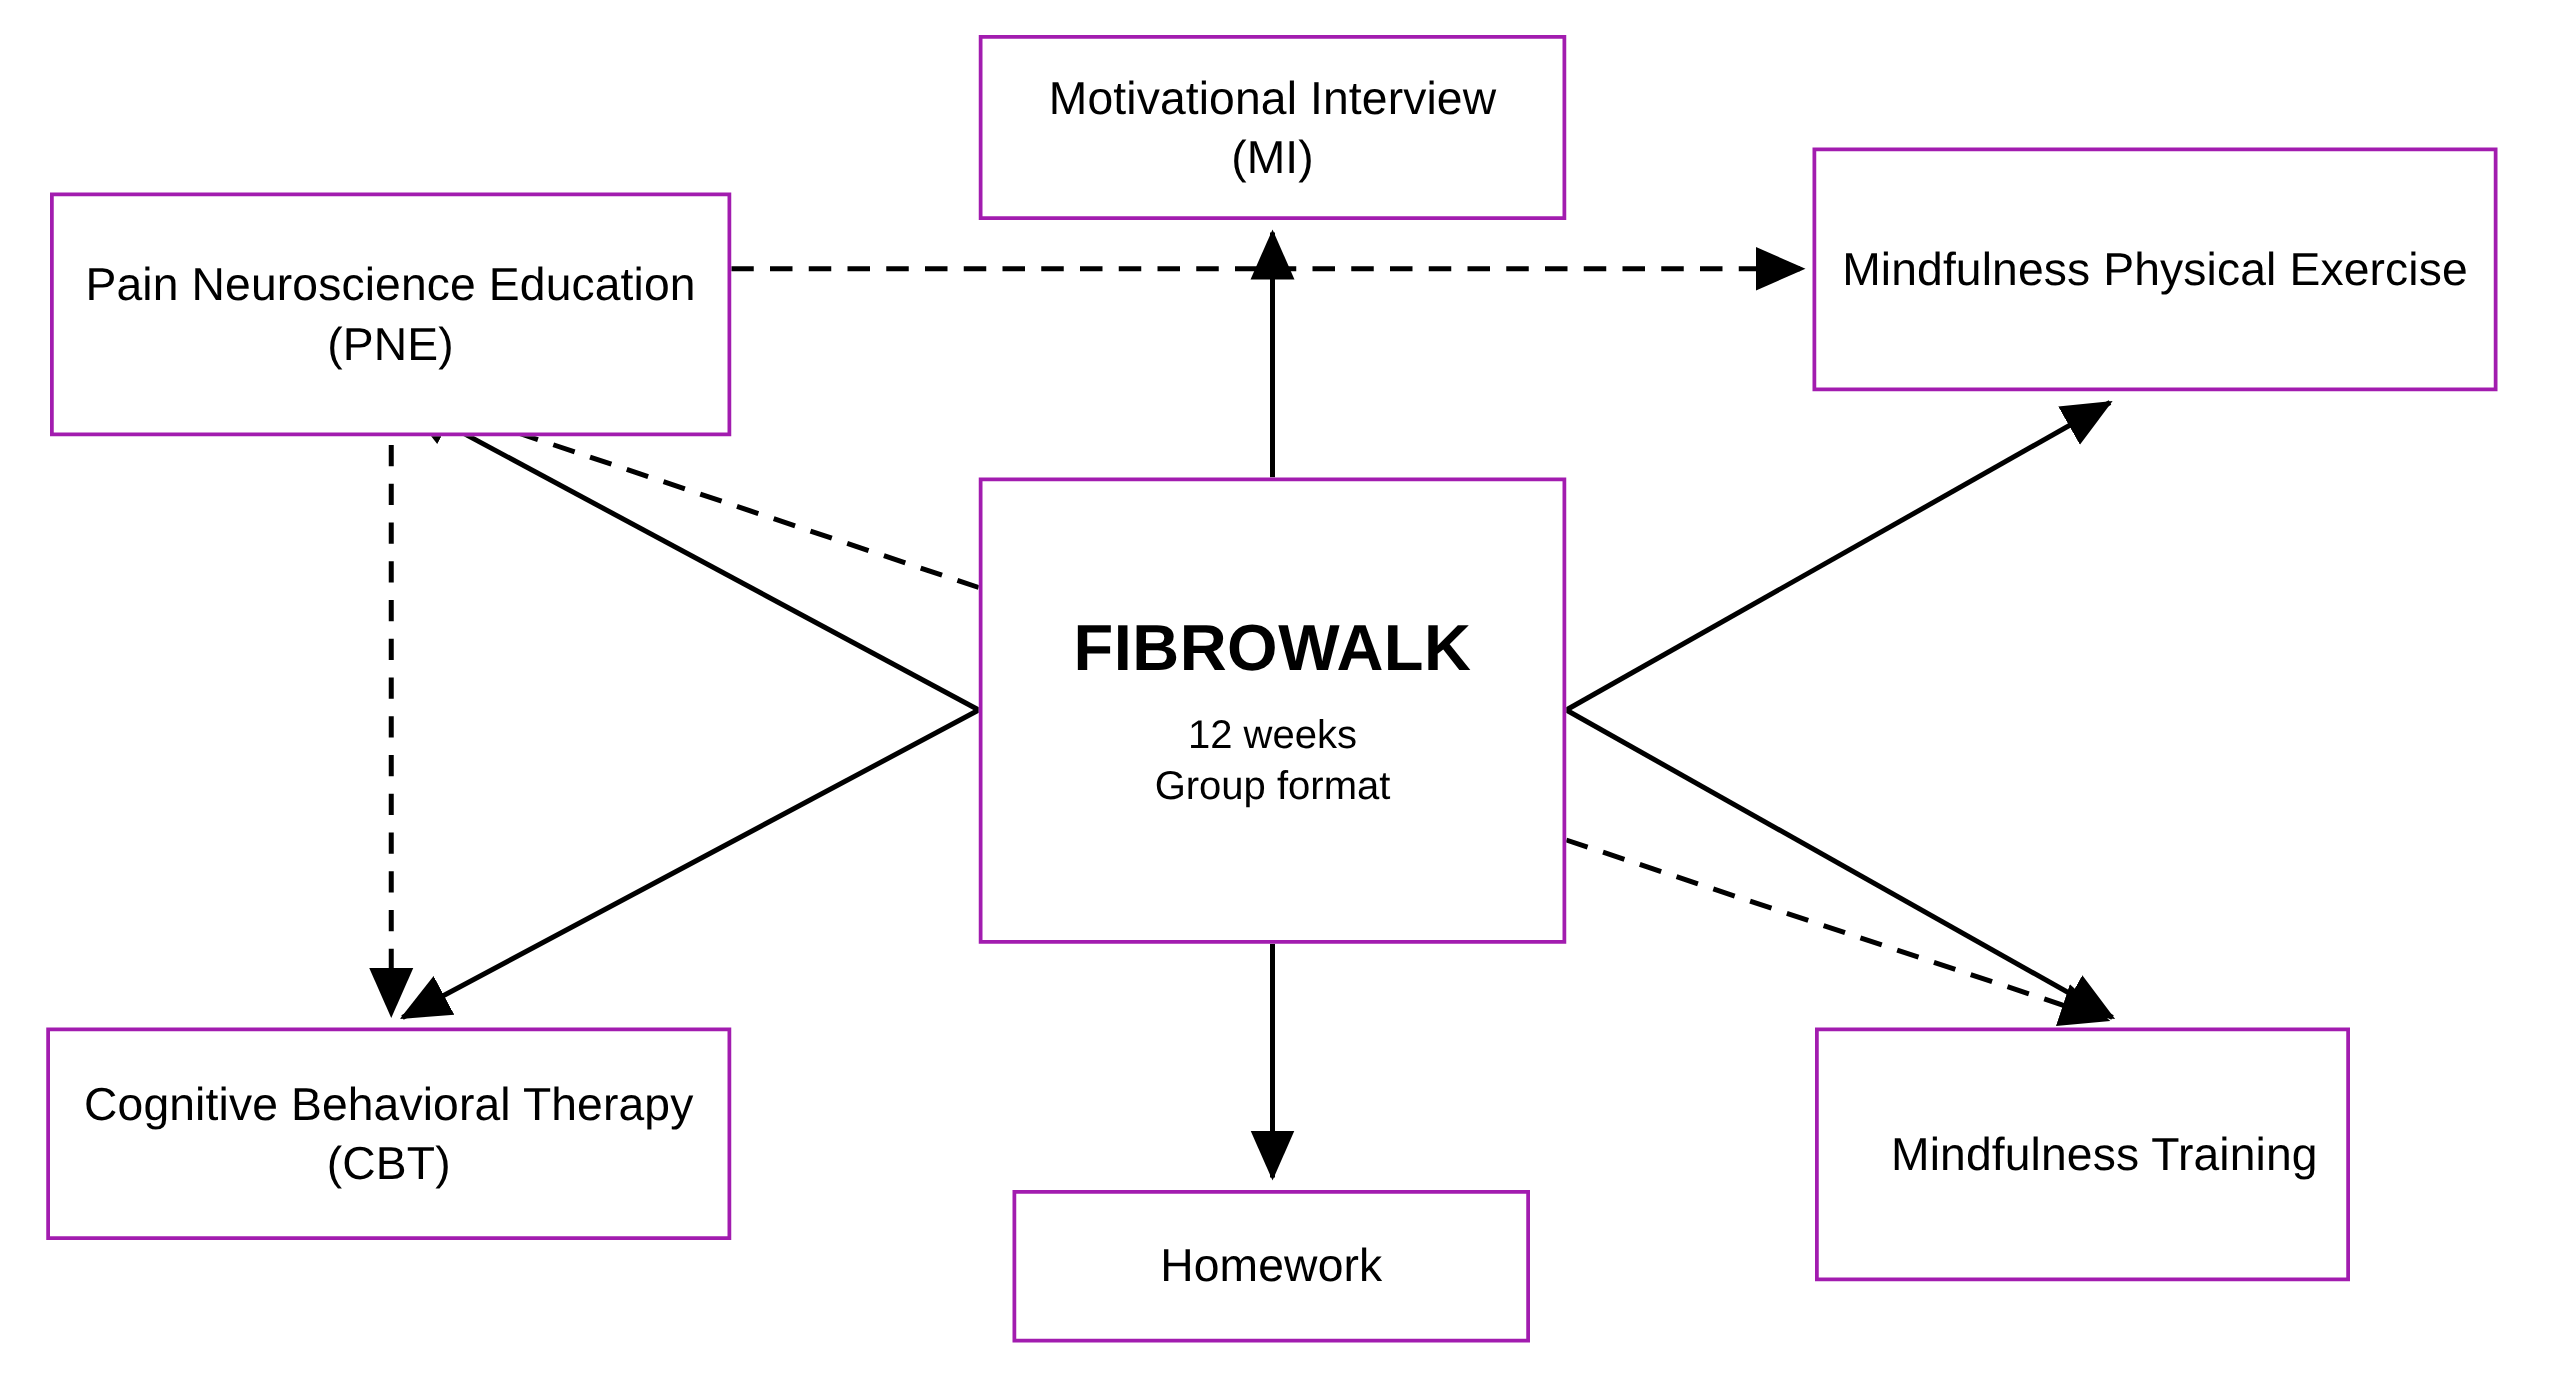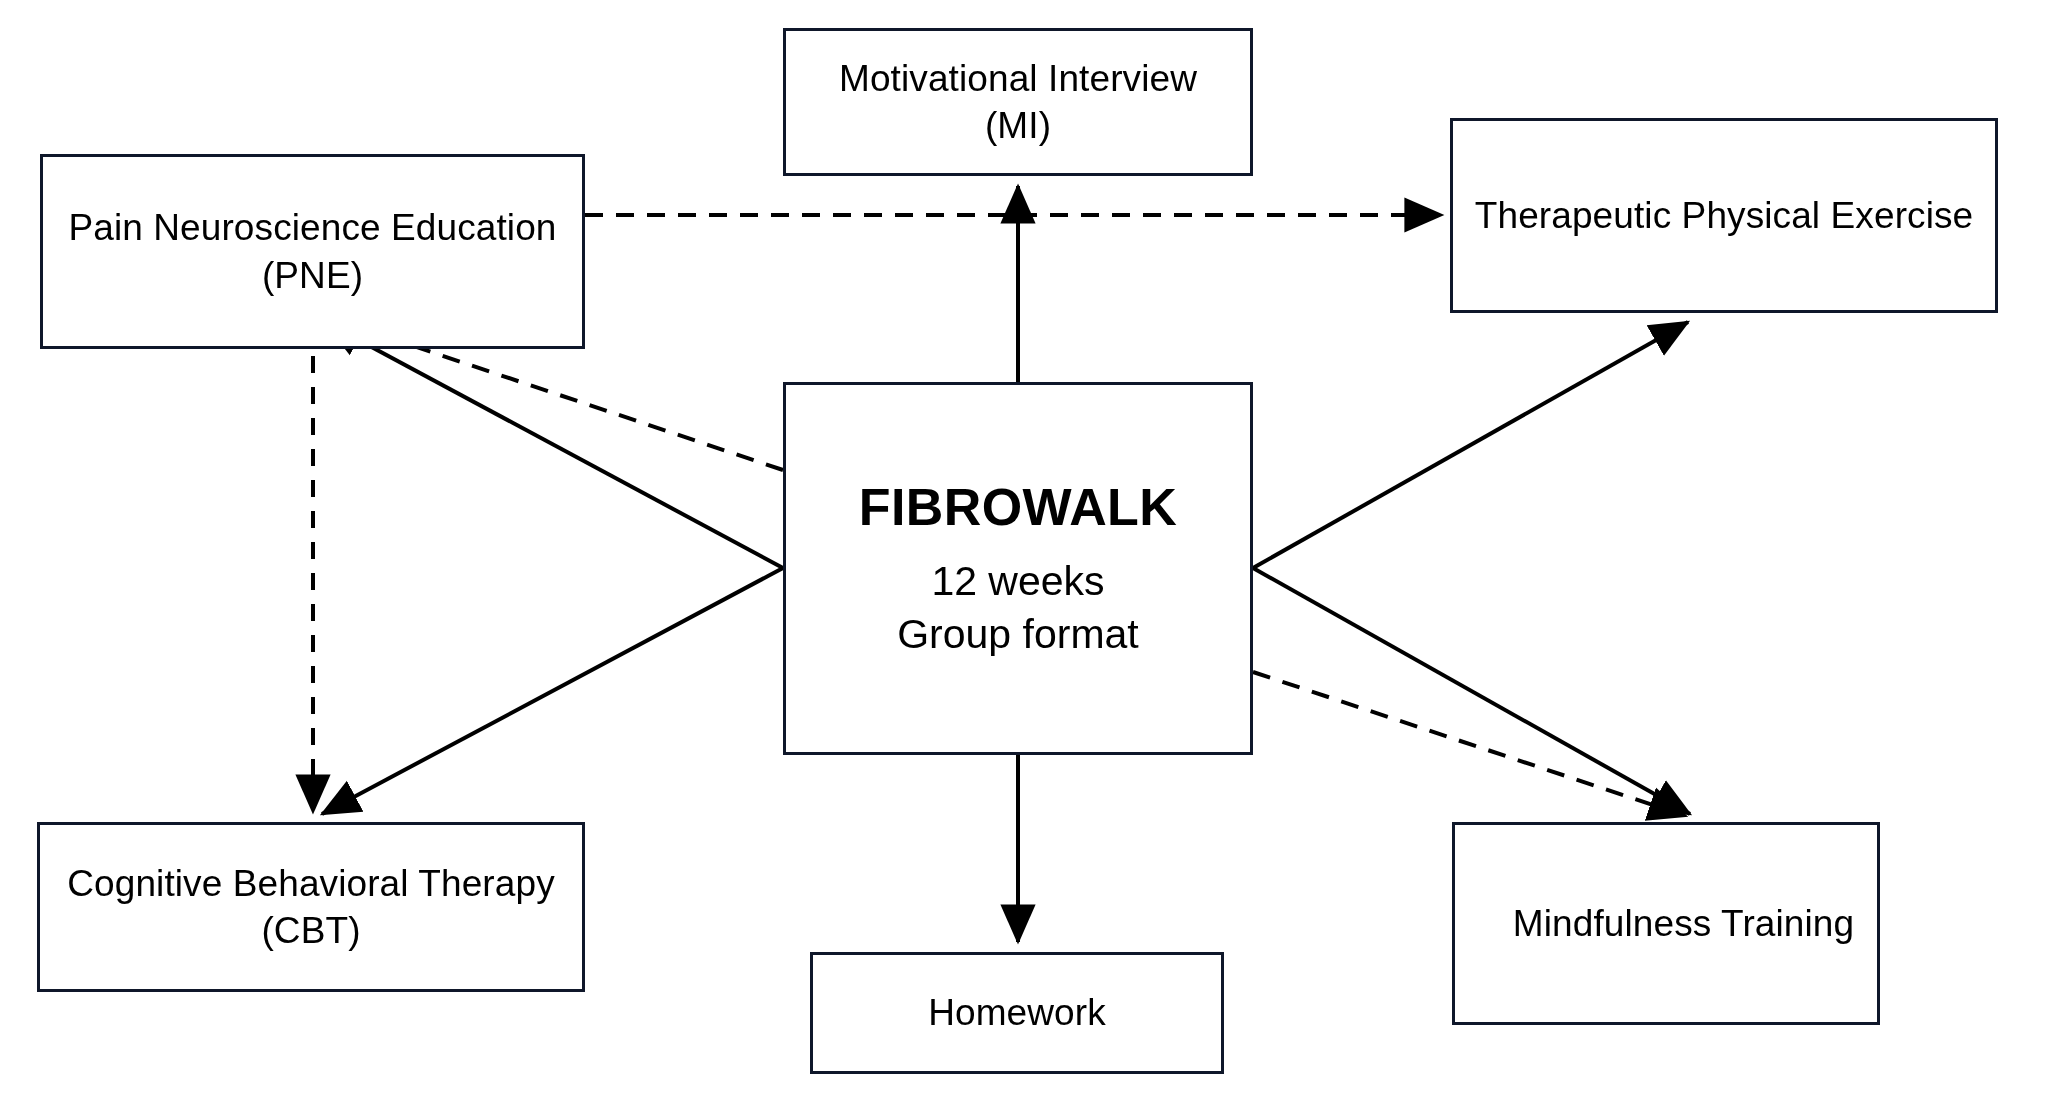--- a/index.html
+++ b/index.html
@@ -18,42 +18,42 @@
   #diagram-svg {
     position: absolute;
     left: 0;
     top: 0;
     width: 2048px;
     height: 1120px;
   }
   .node-box {
     position: absolute;
     box-sizing: border-box;
-    border: 3px solid #0f172a;
+    border: 3px solid #a21caf;
     background: #ffffff;
     display: flex;
     flex-direction: column;
     align-items: center;
     justify-content: center;
     text-align: center;
     color: #000000;
   }
   .node-label {
     font-size: 37px;
     line-height: 1.28;
     white-space: pre-line;
     letter-spacing: 0.1px;
   }
   .node-title-strong {
     font-size: 52px;
     font-weight: bold;
     letter-spacing: 0.4px;
   }
   .node-sub {
-    font-size: 41px;
+    font-size: 32px;
     line-height: 1.28;
     white-space: pre-line;
     margin-top: 18px;
     text-align: center;
   }
 </style>
 </head>
 <body>
 
 <div id="diagram-root">
@@ -93,21 +93,21 @@
     <div class="node-label">Pain Neuroscience Education
 (PNE)</div>
   </div>
 
   <div class="node-box" style="left:783px; top:28px; width:470px; height:148px;">
     <div class="node-label">Motivational Interview
 (MI)</div>
   </div>
 
   <div class="node-box" style="left:1450px; top:118px; width:548px; height:195px;">
-    <div class="node-label">Therapeutic Physical Exercise</div>
+    <div class="node-label">Mindfulness Physical Exercise</div>
   </div>
 
   <div class="node-box" style="left:783px; top:382px; width:470px; height:373px;">
     <div class="node-title-strong">FIBROWALK</div>
     <div class="node-sub">12 weeks
 Group format</div>
   </div>
 
   <div class="node-box" style="left:37px; top:822px; width:548px; height:170px;">
     <div class="node-label">Cognitive Behavioral Therapy

